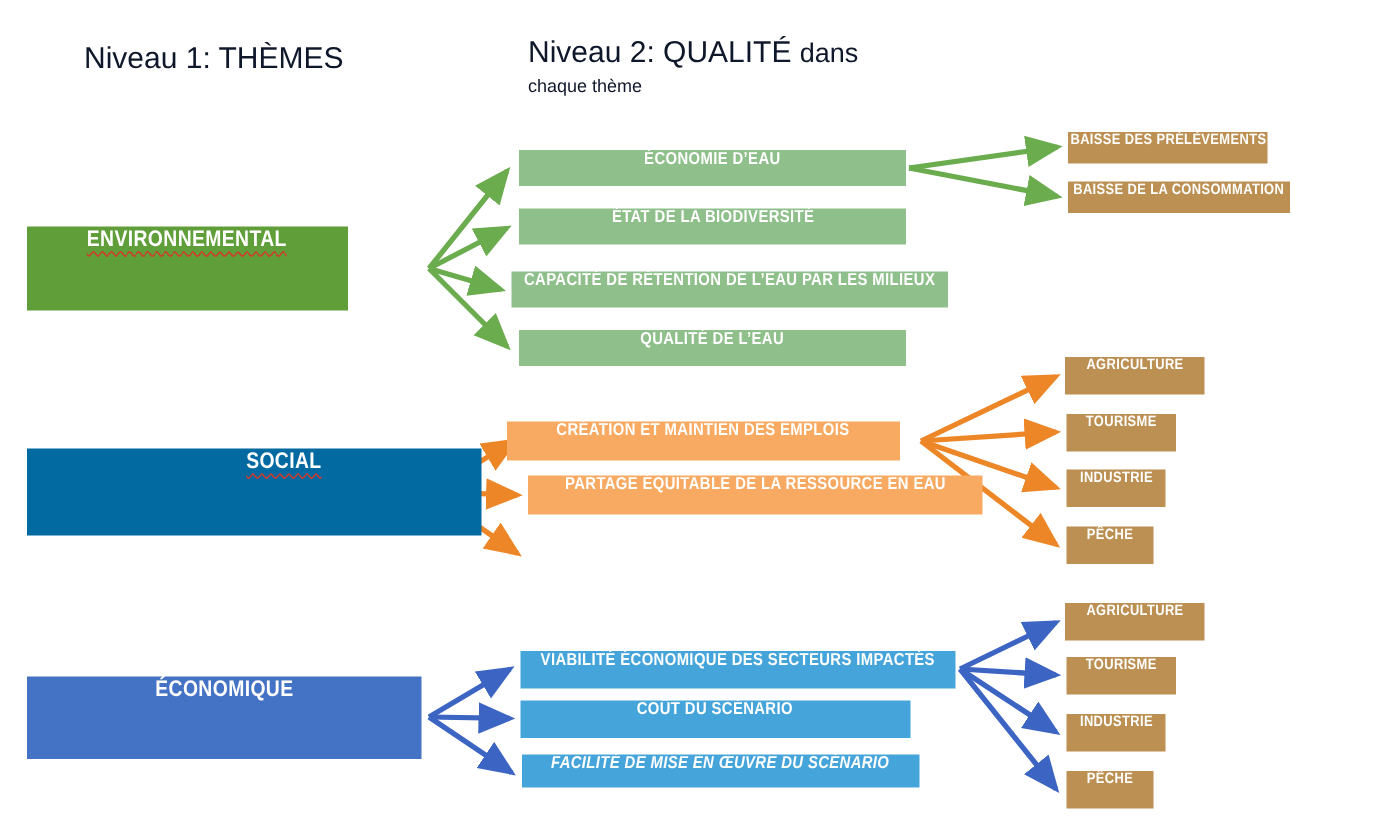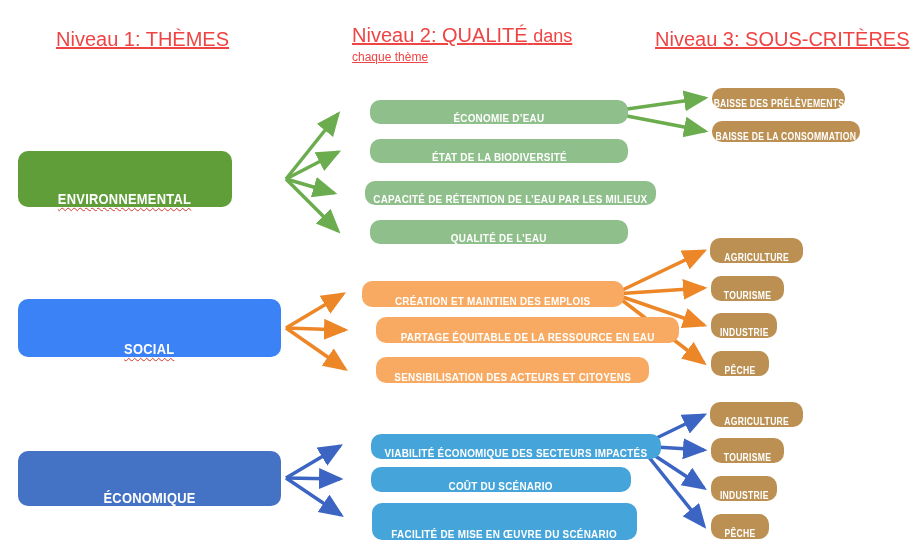--- a/index.html
+++ b/index.html
@@ -1,36 +1,36 @@
 <!DOCTYPE html>
 <html><head>
 <meta charset="utf-8">
 <style>
   html,body{margin:0;padding:0;background:#fff;}
   .canvas{position:relative;width:921px;height:547px;background:#fff;
           font-family:"Liberation Sans",sans-serif;overflow:hidden;}
   svg.arrows{position:absolute;left:0;top:0;width:921px;height:547px;pointer-events:none;}
 
-  .hdr{position:absolute;color:#ef4444;font-size:20px;white-space:nowrap;text-decoration:underline;}
+  .hdr{position:absolute;color:#0f172a;font-size:20px;white-space:nowrap;}
   .h1{left:56px;top:28px;}
   .h2{left:352px;top:24px;}
   .h2 .small{font-size:18px;}
   .h2 .line2{font-size:12px;margin-top:3px;}
   .h3{left:655px;top:28px;}
 
-  .box{position:absolute;display:flex;align-items:flex-end;justify-content:center;
-       color:#fff;font-weight:bold;border-radius:10px;}
+  .box{position:absolute;display:flex;align-items:flex-start;justify-content:center;
+       color:#fff;font-weight:bold;}
   .box .t{display:inline-block;transform:scaleX(0.86);white-space:nowrap;letter-spacing:.3px;}
   .theme{font-size:15px;}
-  .crit{font-size:11.5px;margin-left:24px;}
+  .crit{font-size:11.5px;}
   .sub{font-size:10px;}
 
   .bg-env{background:#5f9e38;}
   .bg-crit-env{background:#8fbf8a;}
-  .bg-social{background:#3b82f6;}
+  .bg-social{background:#0369a1;padding-left:40px;}
   .bg-crit-social{background:#f9aa62;}
   .bg-eco{background:#4472c4;}
   .bg-crit-eco{background:#45a5da;}
   .bg-tan{background:#bb9052;}
 
   .misspelled{text-decoration:underline wavy #d03a2b;text-decoration-thickness:1px;text-underline-offset:3px;}
 
   .theme-env{left:18px;top:151px;width:214px;height:56px;}
   .theme-social{left:18px;top:299px;width:263px;height:58px;}
   .theme-eco{left:18px;top:451px;width:263px;height:55px;}
@@ -39,21 +39,21 @@
   .g2{left:346px;top:139px;width:258px;height:24px;}
   .g3{left:341px;top:181px;width:291px;height:24px;}
   .g4{left:346px;top:220px;width:258px;height:24px;}
 
   .o1{left:338px;top:281px;width:262px;height:26px;}
   .o2{left:352px;top:317px;width:303px;height:26px;}
   .o3{left:352px;top:357px;width:273px;height:26px;}
 
   .b1{left:347px;top:434px;width:290px;height:25px;}
   .b2{left:347px;top:467px;width:260px;height:25px;}
-  .b3{left:348px;top:503px;width:265px;height:37px;}
+  .b3{left:348px;top:503px;width:265px;height:22px;font-style:italic;}
 
   .t1{left:712px;top:88px;width:133px;height:21px;}
   .t2{left:712px;top:121px;width:148px;height:21px;}
 
   .m1{left:710px;top:238px;width:93px;height:25px;}
   .m2{left:711px;top:276px;width:73px;height:25px;}
   .m3{left:711px;top:313px;width:66px;height:25px;}
   .m4{left:711px;top:351px;width:58px;height:25px;}
 
   .e1{left:710px;top:402px;width:93px;height:25px;}
@@ -109,21 +109,20 @@
   <div class="hdr h1">Niveau 1: THÈMES</div>
 
   <div class="hdr h2">
     <div>
       <span>Niveau 2: QUALITÉ</span>
       <span class="small">dans</span>
     </div>
     <div class="line2">chaque thème</div>
   </div>
 
-  <div class="hdr h3">Niveau 3: SOUS-CRITÈRES</div>
 
   <div class="box theme bg-env theme-env">
     <span class="t misspelled">ENVIRONNEMENTAL</span>
   </div>
   <div class="box theme bg-social theme-social">
     <span class="t misspelled">SOCIAL</span>
   </div>
   <div class="box theme bg-eco theme-eco">
     <span class="t">ÉCONOMIQUE</span>
   </div>
@@ -139,23 +138,20 @@
   </div>
   <div class="box crit bg-crit-env g4">
     <span class="t">QUALITÉ DE L’EAU</span>
   </div>
 
   <div class="box crit bg-crit-social o1">
     <span class="t">CRÉATION ET MAINTIEN DES EMPLOIS</span>
   </div>
   <div class="box crit bg-crit-social o2">
     <span class="t">PARTAGE ÉQUITABLE DE LA RESSOURCE EN EAU</span>
-  </div>
-  <div class="box crit bg-crit-social o3">
-    <span class="t">SENSIBILISATION DES ACTEURS ET CITOYENS</span>
   </div>
 
   <div class="box crit bg-crit-eco b1">
     <span class="t">VIABILITÉ ÉCONOMIQUE DES SECTEURS IMPACTÉS</span>
   </div>
   <div class="box crit bg-crit-eco b2">
     <span class="t">COÛT DU SCÉNARIO</span>
   </div>
   <div class="box crit bg-crit-eco b3">
     <span class="t">FACILITÉ DE MISE EN ŒUVRE DU SCÉNARIO</span>

